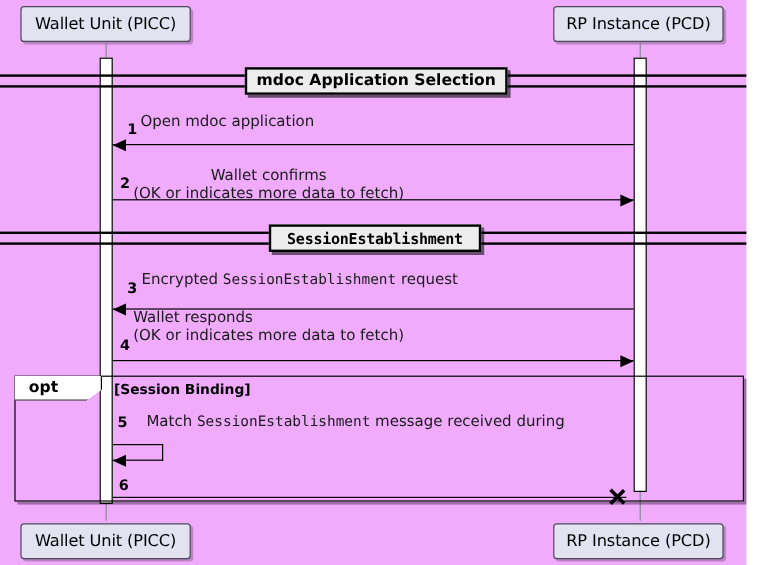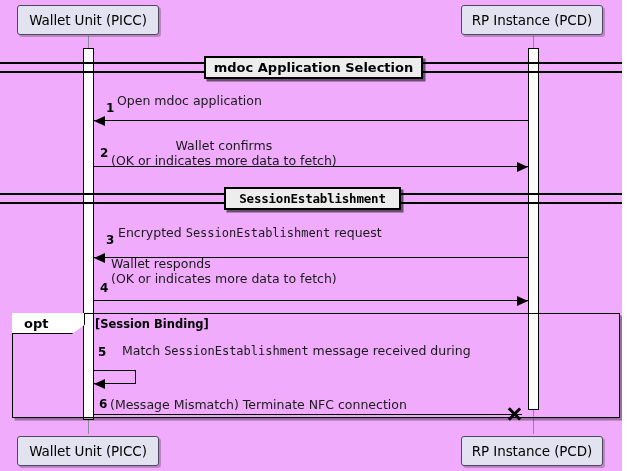--- a/index.html
+++ b/index.html
@@ -250,23 +250,20 @@
   </div>
   <div class="msg-text" style="left:110px; top:343px;margin-left:12px;">
     <span>Match </span><span class="mono">SessionEstablishment</span><span> message received during</span><br>
   </div>
   <div class="self-msg" style="left:94px; top:370px; width:42px; height:14px;"></div>
   <div class="arrowhead left" style="left:94px; top:379px;"></div>
 
   <div class="msg-num" style="left:99px; top:397px;">
     <span>6</span>
   </div>
-  <div class="msg-text" style="left:110px; top:397px;">
-    <span>(Message Mismatch) Terminate NFC connection</span>
-  </div>
   <div class="arrow-line" style="left:94px; top:414px; width:428px;"></div>
   <div class="destroy" style="left:506px; top:406px;"></div>
 
   <div class="participant" style="left:17px; top:436px; width:142px; height:30px;">
     <span>Wallet Unit (PICC)</span>
   </div>
   <div class="participant" style="left:461px; top:436px; width:142px; height:30px;">
     <span>RP Instance (PCD)</span>
   </div>
 

